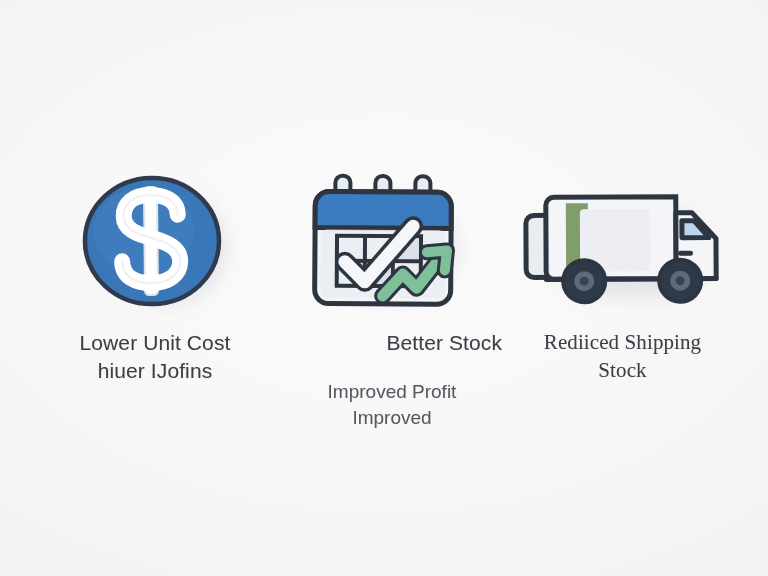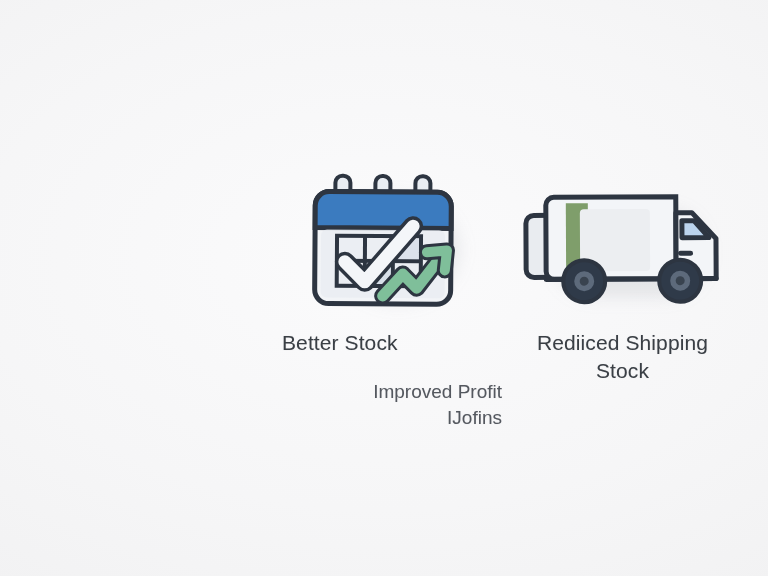--- a/index.html
+++ b/index.html
@@ -29,21 +29,21 @@
     inset: 0;
   }
 
   
   .col {
     position: absolute;
     top: 170px;
   }
   .col-1 { left: 40px;  width: 230px; }
   .col-2 { left: 272px; width: 230px; }
-  .col-3 { left: 505px; width: 235px; }
+  .col-3 { left: 505px; width: 235px; font-family: Liberation Serif, serif; }
 
   .icon-wrap {
     height: 145px;
     display: flex;
     align-items: center;
     justify-content: center;
     position: relative;
   }
   .col-1 .icon-wrap { justify-content: center; }
   .col-2 .icon-wrap { justify-content: center; }
@@ -52,25 +52,25 @@
   .caption {
     text-align: center;
     color: #3a3f45;
     font-size: 21px;
     line-height: 1.33;
     letter-spacing: .1px;
     margin-top: 14px;
     text-shadow: 0 0 1px rgba(160,160,165,.35);
   }
   .caption-2 {
-    text-align: left;
+    text-align: right;
     padding-left: 10px;
   }
   .subcaption {
-    text-align: right;
+    text-align: center;
     padding-left: 10px;
     color: #54585f;
     font-size: 19px;
     line-height: 1.35;
     margin-top: 22px;
     text-shadow: 0 0 1px rgba(170,170,175,.3);
   }
 
   
   .art-shadow {
@@ -89,20 +89,57 @@
   .tilt-b { transform: rotate(0.4deg); }
   .tilt-c { transform: rotate(-0.3deg); }
 </style>
 </head>
 <body>
 
 <div class="canvas"></div>
 
 <div class="board">
 
+  <div class="col col-1">
+
+    <div class="icon-wrap">
+      <div class="art-shadow" style="width:118px;height:112px;left:68px;top:22px;"></div>
+
+      <div class="svg-holder tilt-a">
+        <svg width="146" height="140" viewBox="0 0 146 140">
+
+          <ellipse cx="70" cy="68" rx="67" ry="63" fill="#3a77b8" stroke="#2f3b4d" stroke-width="4.5"></ellipse>
+
+          <ellipse cx="62" cy="58" rx="50" ry="44" fill="#4483c4" opacity=".45"></ellipse>
+
+          <rect x="62.5" y="14" width="13" height="108" rx="4" fill="#ffffff" stroke="#dfe3e8" stroke-width="2"></rect>
+
+          <path d="M 96 42
+                   C 96 26, 80 22, 68 22
+                   C 52 22, 42 30, 42 43
+                   C 42 56, 55 61, 70 65
+                   C 86 70, 98 75, 98 88
+                   C 98 102, 86 110, 69 110
+                   C 54 110, 40 104, 40 88" fill="none" stroke="#ffffff" stroke-width="16" stroke-linecap="round" stroke-linejoin="round"></path>
+          <path d="M 96 42
+                   C 96 26, 80 22, 68 22
+                   C 52 22, 42 30, 42 43
+                   C 42 56, 55 61, 70 65
+                   C 86 70, 98 75, 98 88
+                   C 98 102, 86 110, 69 110
+                   C 54 110, 40 104, 40 88" fill="none" stroke="#e8ebef" stroke-width="2.2" stroke-linecap="round" stroke-linejoin="round" opacity=".7"></path>
+        </svg>
+      </div>
+    </div>
+
+    <div class="caption">
+      <div>Lower Unit Cost</div>
+      <div>hiuer IJofins</div>
+    </div>
+  </div>
 
   <div class="col col-2">
 
     <div class="icon-wrap">
       <div class="art-shadow" style="width:120px;height:104px;left:66px;top:28px;"></div>
 
       <div class="svg-holder tilt-b">
         <svg width="160" height="145" viewBox="0 0 160 145">
 
           <g>
@@ -138,21 +175,21 @@
         </svg>
       </div>
     </div>
 
     <div class="caption caption-2">
       <div>Better Stock</div>
     </div>
 
     <div class="subcaption">
       <div>Improved Profit</div>
-      <div>IJofins</div>
+      <div>Improved</div>
     </div>
   </div>
 
   <div class="col col-3">
 
     <div class="icon-wrap">
       <div class="art-shadow" style="width:150px;height:86px;left:50px;top:40px;border-radius:40px;"></div>
 
       <div class="svg-holder tilt-c">
         <svg width="205" height="128" viewBox="0 0 205 128">

